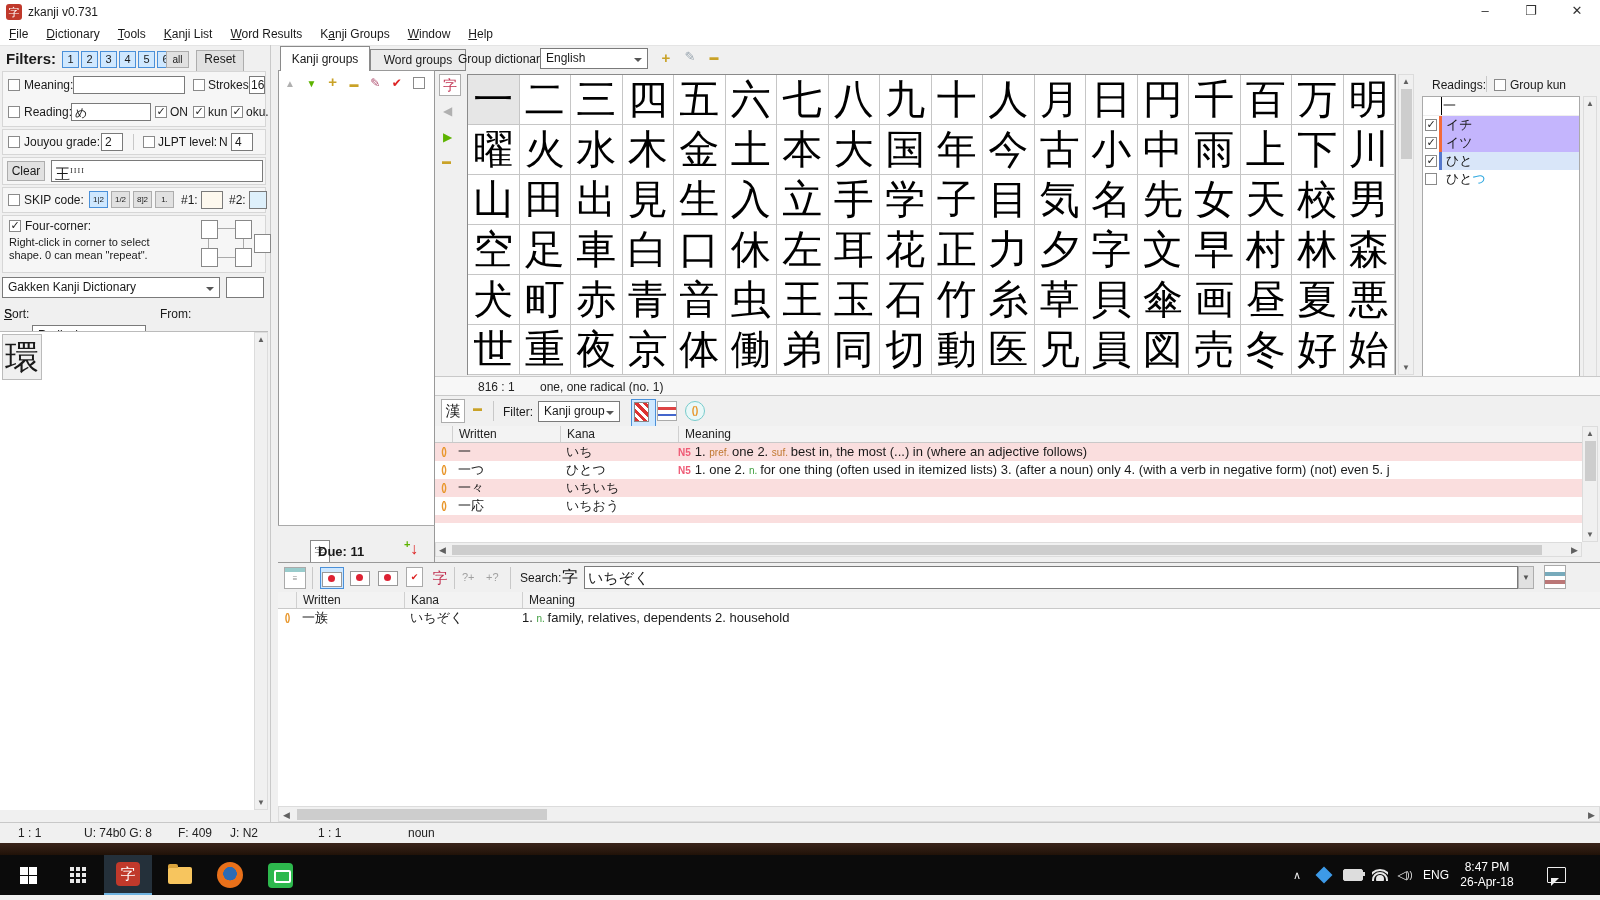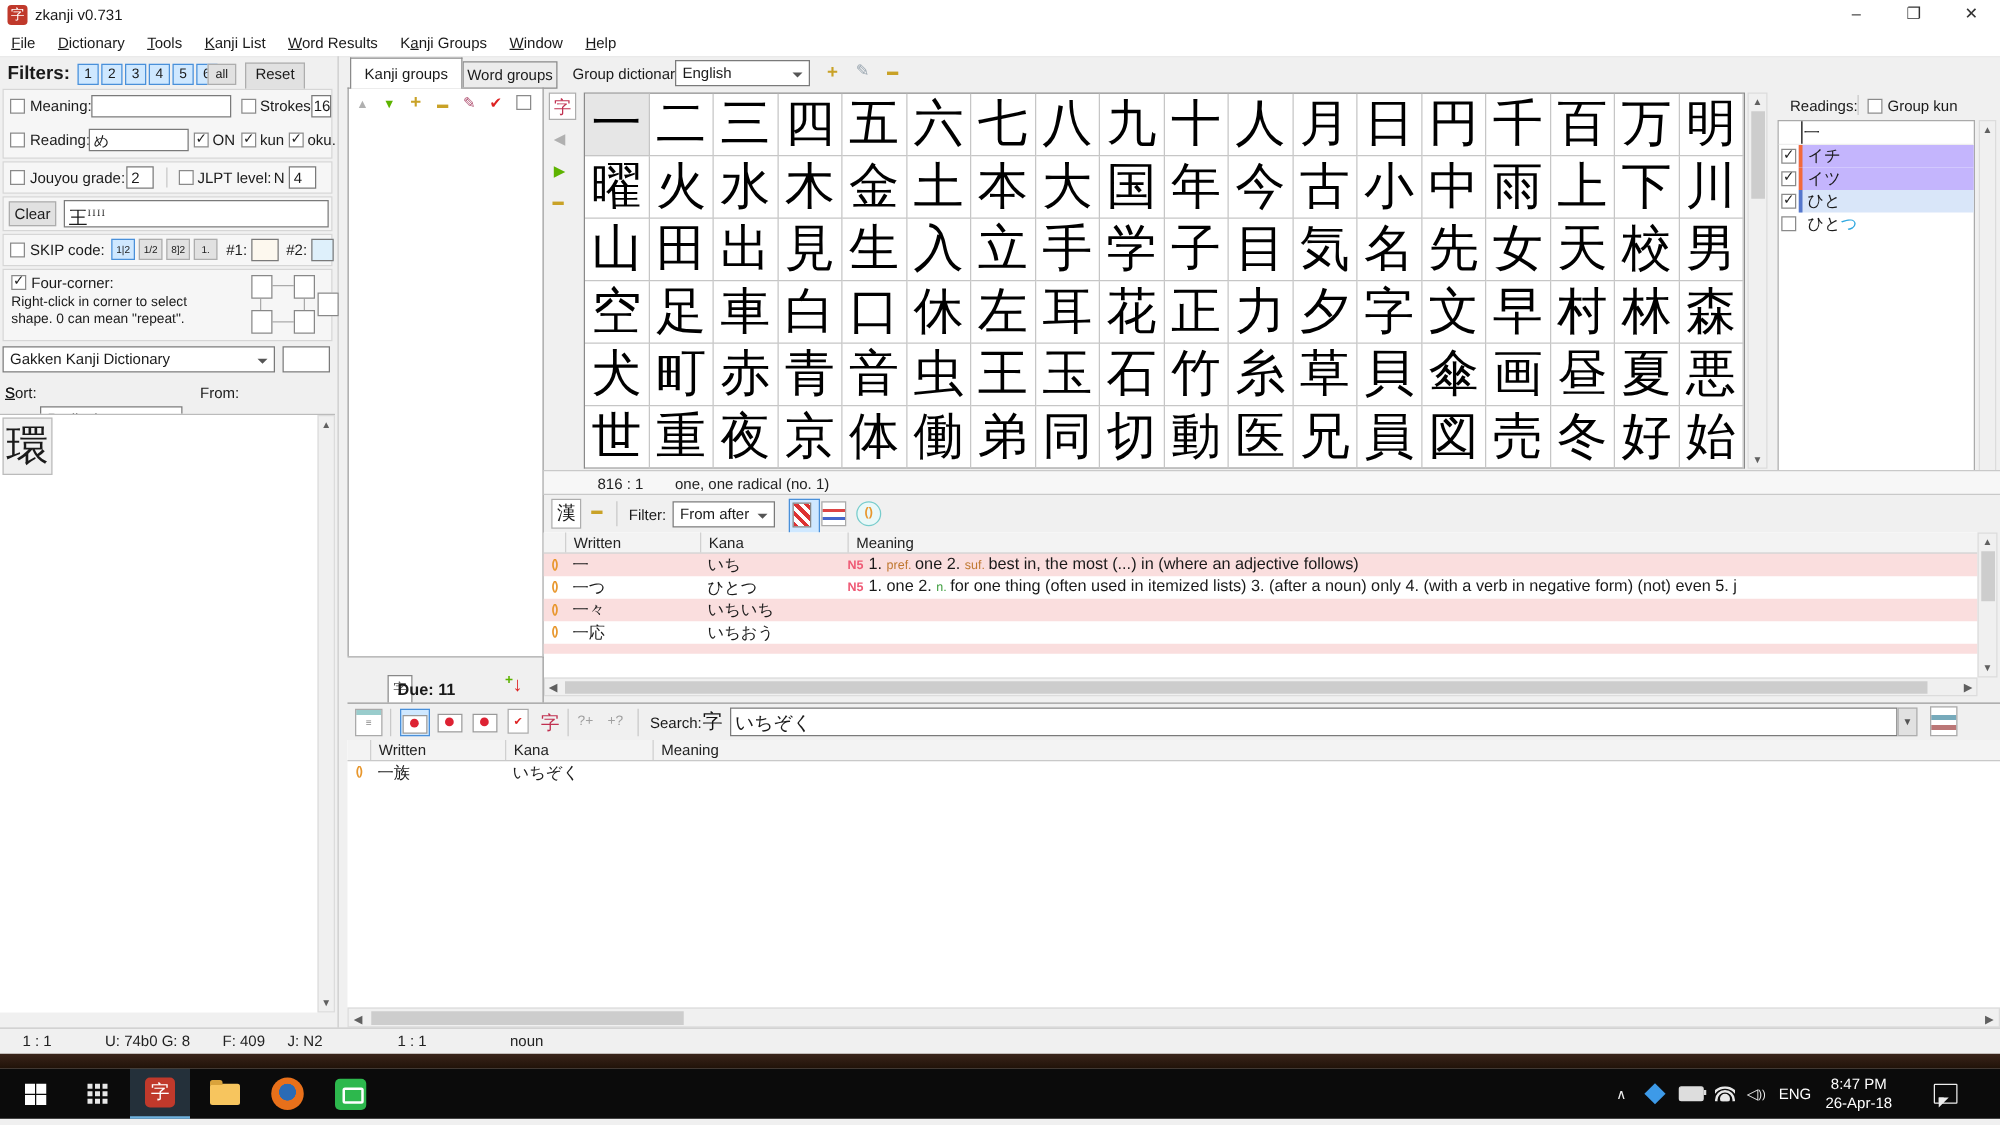--- a/index.html
+++ b/index.html
@@ -187,21 +187,21 @@
       <div class="abs" style="left:2px;top:2px;width:40px;height:46px;background:#f0f0f0;border:1px solid #bbb;box-sizing:border-box;
            font-family:'DejaVu Serif',serif;font-size:34px;line-height:44px;text-align:center;">環</div>
       <div class="scroll" style="right:0;top:0;width:14px;height:478px;">
         <span class="sarrow" style="top:2px;">▲</span>
         <span class="sarrow" style="bottom:2px;">▼</span>
       </div>
     </div>
   </div>
 
   <div class="tab active" style="left:280px;top:46px;width:90px;height:25px;line-height:24px;z-index:2;">Kanji groups</div>
-  <div class="tab idle" style="left:370px;top:49px;width:76px;height:22px;line-height:21px;">Word groups</div>
+  <div class="tab idle" style="left:370px;top:49px;width:96px;height:22px;line-height:21px;">Word groups</div>
   <span class="abs" style="left:458px;top:52px;">Group dictionary:</span>
   <div class="abs dd" style="left:540px;top:48px;width:108px;height:21px;">English</div>
   <span class="abs glyph" style="left:658px;top:49px;width:16px;height:16px;color:#c9a227;font-weight:bold;font-size:15px;">+</span>
   <span class="abs glyph" style="left:682px;top:49px;width:16px;height:16px;color:#9aa6b0;font-size:13px;">✎</span>
   <span class="abs glyph" style="left:706px;top:49px;width:16px;height:16px;color:#c9a227;font-size:9px;line-height:16px;">▬</span>
 
   <div class="abs" style="left:278px;top:70px;width:157px;height:455px;background:#fff;border:1px solid #999;border-bottom:none;box-sizing:border-box;">
     <div class="abs" style="left:2px;top:2px;height:18px;width:152px;">
       <span class="glyph" style="width:18px;color:#b0b0b0;font-size:10px;">▲</span>
       <span class="glyph" style="width:18px;color:#5db300;font-size:10px;">▼</span>
@@ -374,21 +374,21 @@
   <div class="abs" style="left:435px;top:376px;width:1165px;height:20px;background:#f7f7f7;border-top:1px solid #c9c9c9;border-bottom:1px solid #c9c9c9;box-sizing:border-box;">
     <span class="stattxt" style="left:43px;">816 : 1</span>
     <span class="stattxt" style="left:105px;">one, one radical (no. 1)</span>
   </div>
 
   <div class="abs" style="left:435px;top:396px;width:1165px;height:30px;">
     <span class="abs btn" style="left:6px;top:3px;width:24px;height:24px;line-height:22px;background:#fff;font-size:15px;">漢</span>
     <span class="abs glyph" style="left:38px;top:7px;color:#c9a227;font-size:9px;">▬</span>
     <span class="sep abs" style="left:58px;top:5px;height:20px;"></span>
     <span class="abs" style="left:68px;top:9px;">Filter:</span>
-    <div class="abs dd" style="left:103px;top:5px;width:82px;height:21px;">From after</div>
+    <div class="abs dd" style="left:103px;top:5px;width:82px;height:21px;">Kanji group</div>
     <span class="abs sel-ibtn" style="left:196px;top:3px;width:19px;height:24px;padding:2px;"><span class="checker" style="width:13px;height:18px;"></span></span>
     <span class="abs ibtn" style="left:222px;top:5px;width:20px;height:20px;border:1px solid #aaa;background:linear-gradient(#fff 0 5px,#d44 5px 8px,#fff 8px 12px,#46c 12px 14px,#fff 14px 100%);"></span>
     <span class="abs ibtn" style="left:250px;top:5px;width:20px;height:20px;border:1px solid #7cc;border-radius:50%;background:#e9f8f8;color:#e8972d;font-weight:bold;font-size:10px;line-height:18px;">()</span>
   </div>
 
   <div class="abs" style="left:435px;top:426px;width:1147px;height:116px;background:#fff;">
     <div class="thead">
       <span style="width:17px;"></span>
       <span style="width:108px;border-left:1px solid #d0d0d0;padding-left:6px;box-sizing:border-box;">Written</span>
       <span style="width:118px;border-left:1px solid #d0d0d0;padding-left:6px;box-sizing:border-box;">Kana</span>
@@ -467,20 +467,21 @@
       <span style="width:18px;"></span>
       <span style="width:108px;border-left:1px solid #d0d0d0;padding-left:6px;box-sizing:border-box;">Written</span>
       <span style="width:118px;border-left:1px solid #d0d0d0;padding-left:6px;box-sizing:border-box;">Kana</span>
       <span style="flex:1;border-left:1px solid #d0d0d0;padding-left:6px;">Meaning</span>
     </div>
     <div id="resultrows">
         <div class="trow">
           <span class="c-mark" style="width: 18px; text-align: center;">()</span>
           <span style="width: 108px; padding-left: 6px; box-sizing: border-box;">一族</span>
           <span style="width: 118px; padding-left: 6px; box-sizing: border-box;">いちぞく</span>
+          <span style="flex: 1 1 0%; white-space: nowrap; overflow: hidden;"><span class="sg-n">1. </span><span class="sg-g">n. </span><span class="sg-n">family, relatives, dependents   </span><span class="sg-n">2. household</span></span>
         </div>
       </div>
   </div>
   <div class="scroll" style="left:278px;top:806px;width:1322px;height:16px;">
     <span class="abs" style="left:4px;top:3px;color:#606060;font-size:9px;">◀</span>
     <div class="sthumb" style="left:18px;top:2px;width:250px;height:11px;"></div>
     <span class="abs" style="right:4px;top:3px;color:#606060;font-size:9px;">▶</span>
   </div>
 
   <div class="abs" style="left:0;top:822px;width:1600px;height:21px;background:#f0f0f0;border-top:1px solid #c8c8c8;box-sizing:border-box;">

